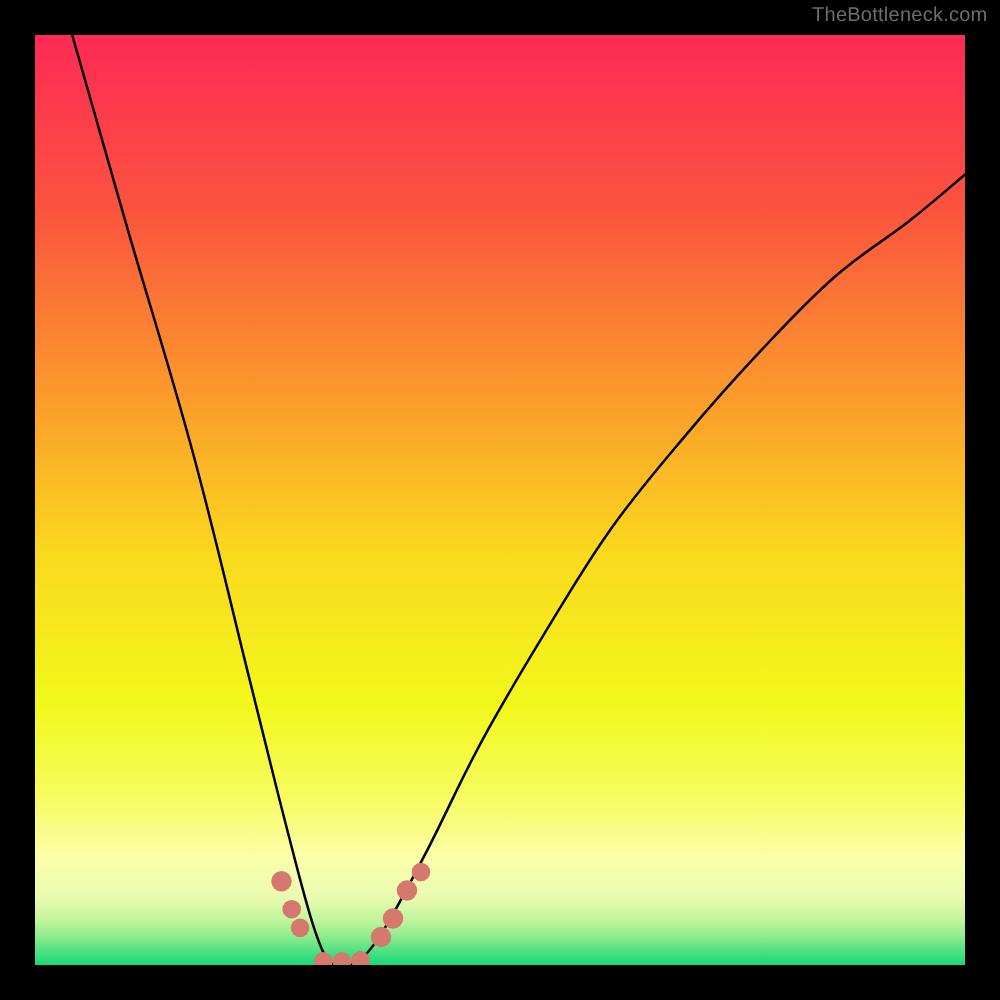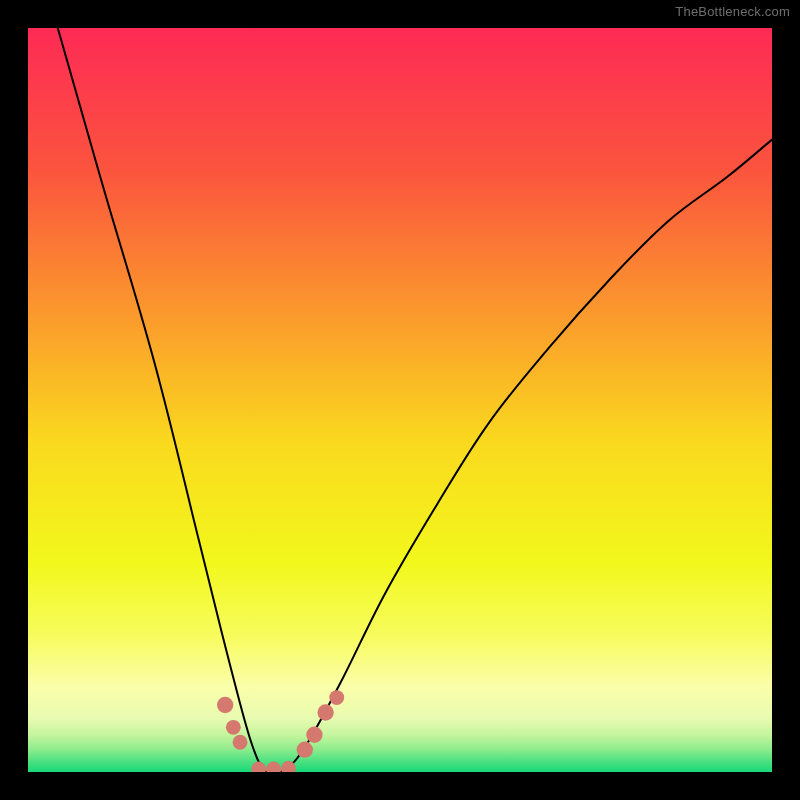--- a/index.html
+++ b/index.html
@@ -29,21 +29,21 @@
   }
   .gradient {
     position: absolute;
     inset: 0;
   }
   .watermark {
     position: absolute;
     top: 4px;
     right: 10px;
     color: #6d6d6d;
-    font-size: 13px;
+    font-size: 16px;
     letter-spacing: 0.2px;
     font-weight: 500;
   }
   svg.curve {
     position: absolute;
     inset: 0;
     width: 744px;
     height: 744px;
     overflow: visible;
   }

